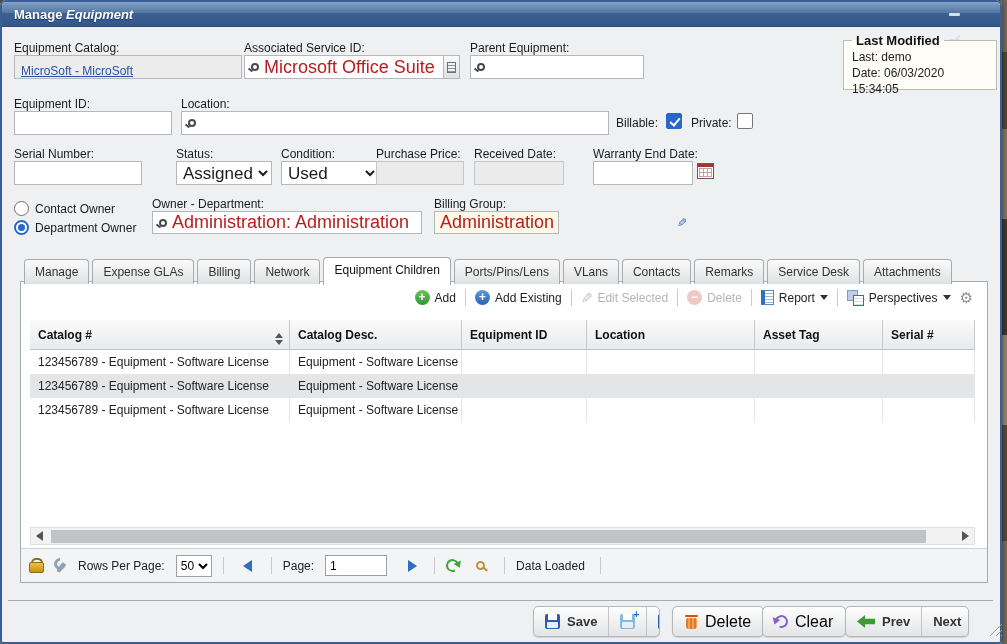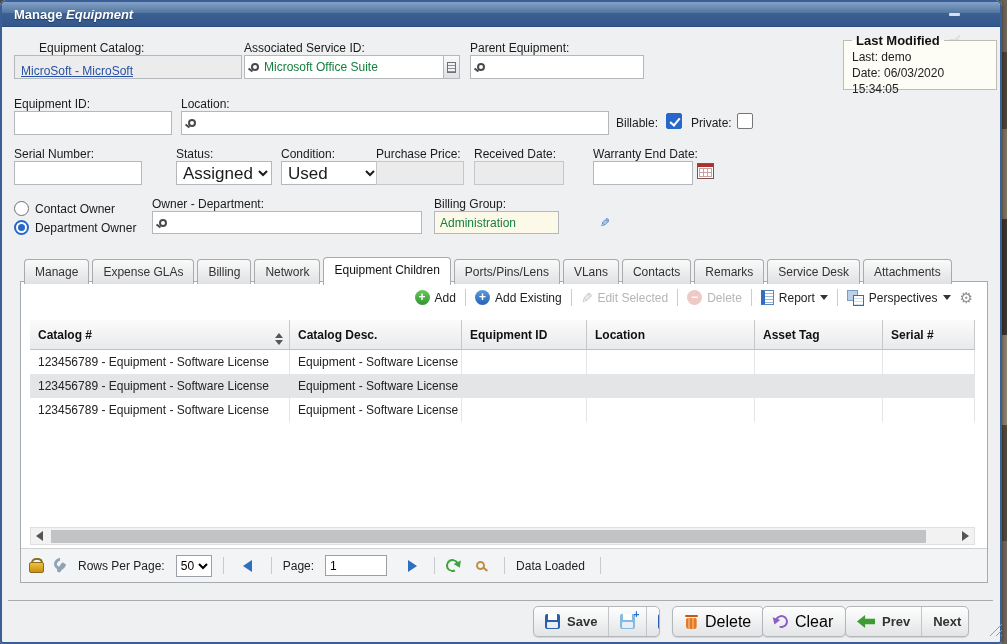--- a/index.html
+++ b/index.html
@@ -23,21 +23,21 @@
   .wc { width:16px; height:14px; display:flex; align-items:center; justify-content:center; cursor:pointer; }
   .tri-up { width:0; height:0; border:5px solid transparent; border-bottom:6px solid #d7e0ee; margin-top:-4px; }
   .min-bar { width:11px; height:3px; background:#d7e0ee; border-radius:1px; }
   .pop-box { width:10px; height:10px; border:2px solid #d7e0ee; position:relative; }
   .pop-box::after { content:""; position:absolute; right:-4px; top:-4px; width:7px; height:2px; background:#d7e0ee; transform:rotate(-45deg); }
   .close-x { color:#d7e0ee; font-size:16px; font-weight:bold; line-height:12px; }
 
   
   .lbl { position:absolute; font-size:12px; color:#1b1b1b; }
   .field { position:absolute; background:#fff; border:1px solid #b4b8bc; height:24px; display:flex; align-items:center; font-size:12px; color:#1b1b1b; }
-  .field input { border:none; outline:none; background:transparent; font-family:"Liberation Sans", sans-serif; font-size:12px; width:100%; height:100%; padding:0 5px; color:#15803d; }
+  .field input { border:none; outline:none; background:transparent; font-family:"Liberation Sans", sans-serif; font-size:18px; width:100%; height:100%; padding:0 5px; color:#b91c1c; }
   .field.readonly { background:#ececec;align-items:flex-end; }
   .field.disabled { background:#ebebeb; border-color:#c5c8cb; }
   .field.cream { background:#fdf9e8; }
   .mag-icon { width:8px; height:8px; border:2px solid #4a4a4a; border-radius:50%; margin-left:6px; flex:0 0 auto; position:relative; }
   .mag-icon::after { content:""; position:absolute; width:5px; height:2px; background:#4a4a4a; left:-5px; bottom:-2px; transform:rotate(38deg); }
   a.cat-link { color:#2a51a3; font-size:12px; text-decoration:underline; padding-left:6px; }
   .svc-btn { margin-left:auto; width:18px; height:22px; border-left:1px solid #b4b8bc; background:linear-gradient(#fafafa,#dfe1e3); display:flex; align-items:center; justify-content:center; cursor:pointer; }
   .svc-btn .glyph { width:9px; height:11px; border:1px solid #6a7077; background:repeating-linear-gradient(#f2f2f2 0 2px, #8b9199 2px 3px); }
   fieldset.lastmod { position:absolute; left:843px; top:33px; width:154px; height:57px; border:1px solid #bcbcb2; background:#fdfdf6; padding:1px 8px 0; }
   fieldset.lastmod legend { font-size:13px; font-weight:bold; color:#111; padding:0 4px; }
@@ -171,21 +171,21 @@
         </div>
       <div class="wc">
           <span class="pop-box"></span>
         </div>
       <div class="wc">
           <span class="close-x">×</span>
         </div>
     </div>
   </div>
 
-  <div class="lbl" style="left:14px; top:41px;margin-left:25px;">Equipment Catalog:</div>
+  <div class="lbl" style="left:14px; top:41px;">Equipment Catalog:</div>
   <div class="field readonly" style="left:14px; top:55px; width:228px;">
     <a href="#" class="cat-link">MicroSoft - MicroSoft</a>
   </div>
 
   <div class="lbl" style="left:244px; top:41px;">Associated Service ID:</div>
   <div class="field" style="left:244px; top:55px; width:216px;">
     <span class="mag-icon"></span>
     <input type="text" value="Microsoft Office Suite" style="">
     <span class="svc-btn">
         <span class="glyph"></span>
@@ -252,20 +252,21 @@
   <div class="cal-icon" style="left:697px; top:163px;"></div>
 
   <div class="radio" style="left:14px; top:201px;"></div>
   <div class="radio-lbl" style="left:35px; top:202px;">Contact Owner</div>
   <div class="radio selected" style="left:14px; top:220px;"></div>
   <div class="radio-lbl" style="left:35px; top:221px;">Department Owner</div>
 
   <div class="lbl" style="left:152px; top:197px;">Owner - Department:</div>
   <div class="field" style="left:152px; top:211px; width:270px; height:23px;">
     <span class="mag-icon"></span>
+    <input type="text" value="Administration: Administration" style="">
   </div>
 
   <div class="lbl" style="left:434px; top:197px;">Billing Group:</div>
   <div class="field cream" style="left:434px; top:211px; width:125px; height:23px;">
     <input type="text" readonly="" style="width: auto; flex: 1 1 0%;" value="Administration">
     <span class="pencil-icon">✎</span>
   </div>
 
   <div class="tabs">
     <div class="tab">Manage</div>

